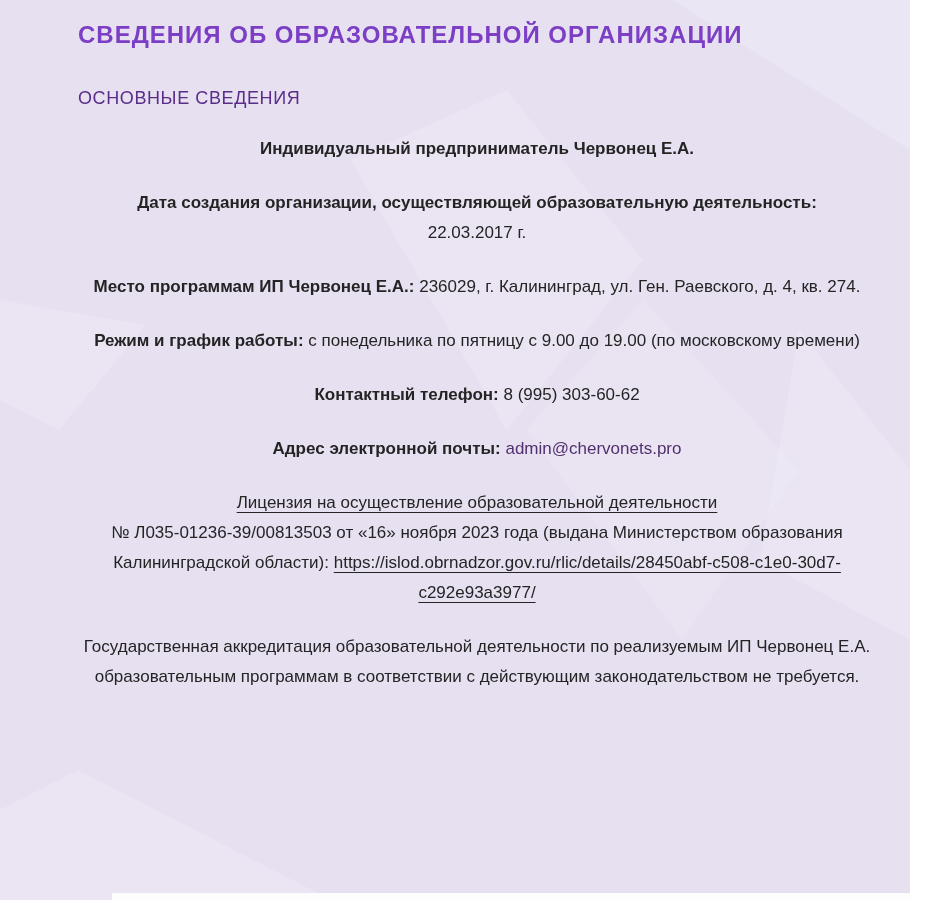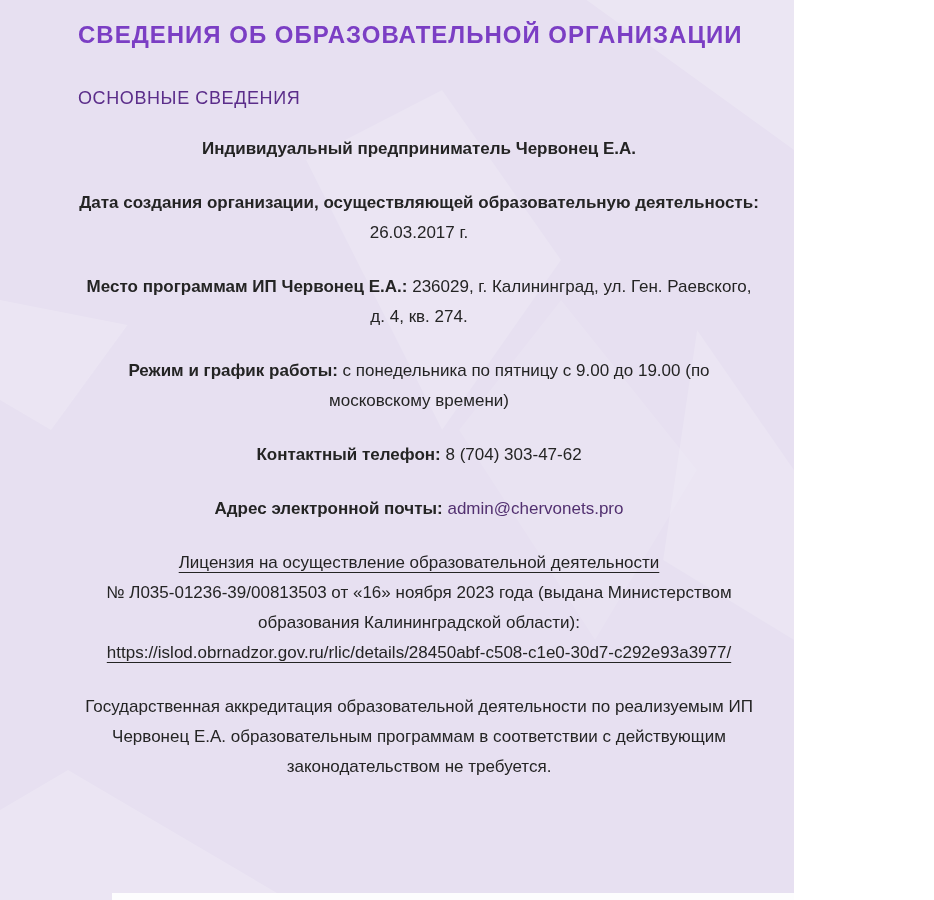--- a/index.html
+++ b/index.html
@@ -7,21 +7,21 @@
     --section-title: #5b2d8a;
     --body-text: #242424;
     --email-link: #523070;
     --dark-link: #242424;
     --background: #e7e0f1;
   }
   * { box-sizing: border-box; }
   html, body { margin: 0; padding: 0; background: #ffffff; }
   .page {
     position: relative;
-    width: 794px;
+    width: 910px;
     height: 900px;
     background: var(--background);
     overflow: hidden;
     font-family: "Liberation Sans", sans-serif;
     color: var(--body-text);
   }
   .bg-pattern {
     position: absolute;
     inset: 0;
     width: 100%;
@@ -93,30 +93,30 @@
   </svg>
 
   <main class="content">
 
     <h1 class="page-title">СВЕДЕНИЯ ОБ ОБРАЗОВАТЕЛЬНОЙ ОРГАНИЗАЦИИ</h1>
 
     <h2 class="section-title">ОСНОВНЫЕ СВЕДЕНИЯ</h2>
 
     <p class="bold">Индивидуальный предприниматель Червонец Е.А.</p>
 
-    <p><strong>Дата создания организации, осуществляющей образовательную деятельность:</strong><br><span>26.03.2017 г.</span></p>
+    <p><strong>Дата создания организации, осуществляющей образовательную деятельность:</strong><br><span>22.03.2017 г.</span></p>
 
     <p><strong>Место программам ИП Червонец Е.А.:</strong>
       <span>236029, г. Калининград, ул. Ген. Раевского, д. 4, кв. 274.</span></p>
 
     <p><strong>Режим и график работы:</strong>
       <span>с понедельника по пятницу с 9.00 до 19.00 (по московскому времени)</span></p>
 
     <p><strong>Контактный телефон:</strong>
-      <span>8 (704) 303-47-62</span></p>
+      <span>8 (995) 303-60-62</span></p>
 
     <p><strong>Адрес электронной почты:</strong>
       <a class="email-link">admin@chervonets.pro</a></p>
 
 
     <p><a class="dark-link">Лицензия на осуществление образовательной деятельности</a><br><span>№ Л035-01236-39/00813503 от «16» ноября 2023 года (выдана Министерством образования Калининградской области):</span>
       <a class="dark-link">https://islod.obrnadzor.gov.ru/rlic/details/28450abf-c508-c1e0-30d7-c292e93a3977/</a></p>
 
     <p>Государственная аккредитация образовательной деятельности по реализуемым  ИП Червонец Е.А. образовательным программам в соответствии с действующим законодательством не требуется.</p>
 

